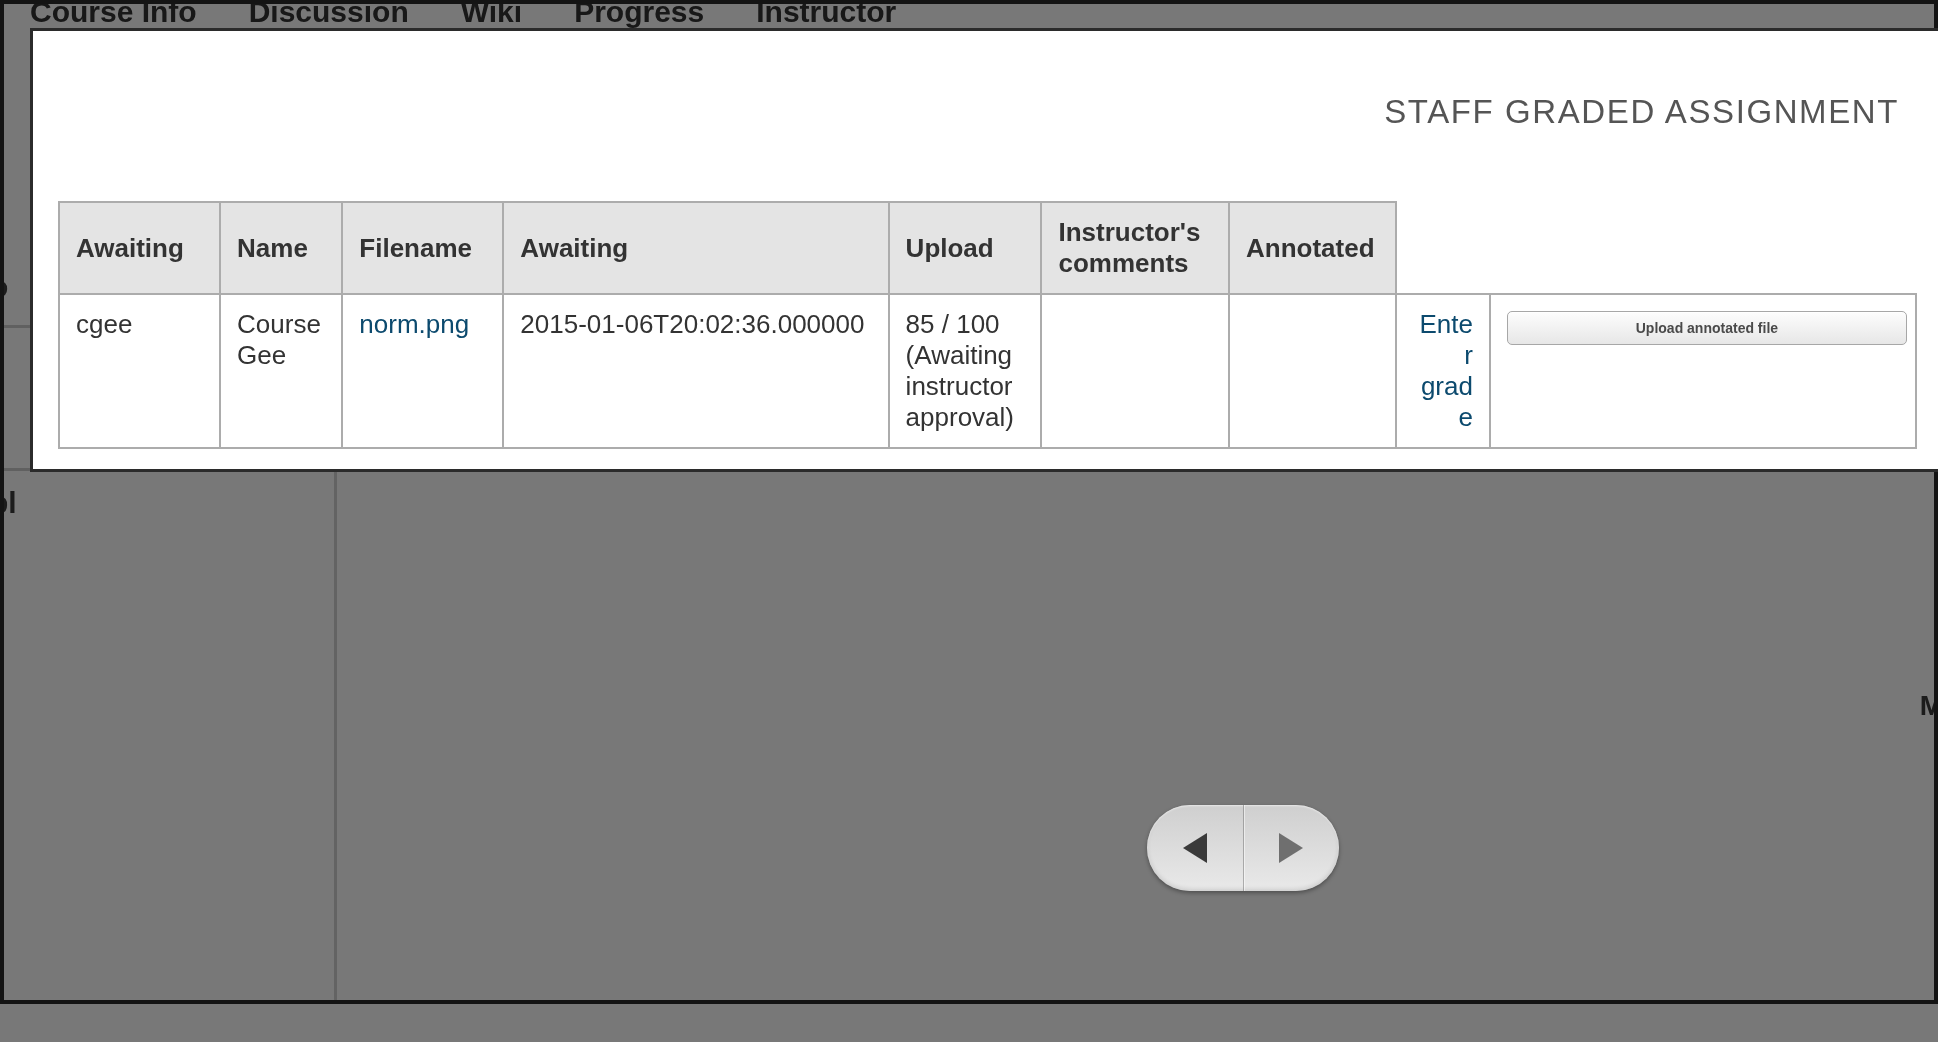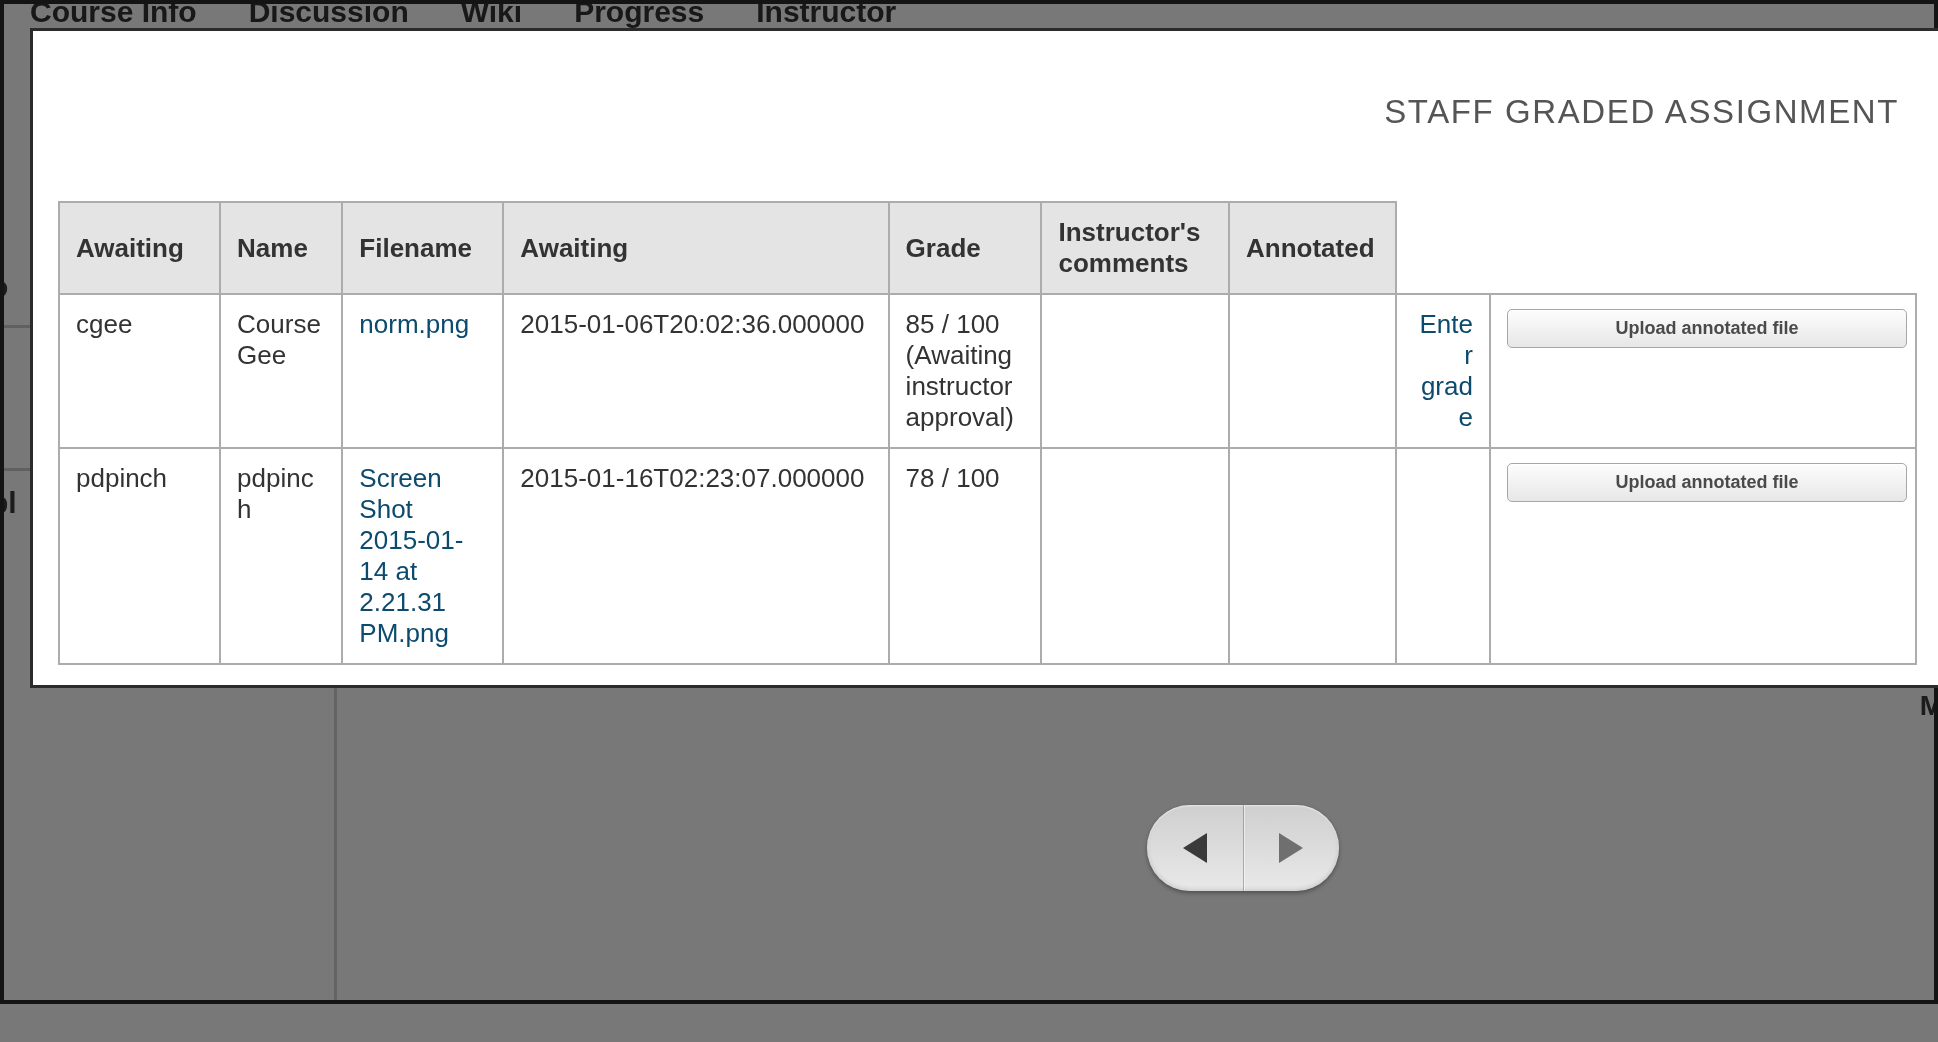--- a/index.html
+++ b/index.html
@@ -125,21 +125,21 @@
 
     .link-red {
       color: #0c4a6e;
       cursor: pointer;
     }
 
     .upload-btn {
       display: inline-block;
       width: 400px;
       padding: 8px 0;
-      font-size: 18px;
+      font-size: 14px;
       font-weight: 600;
       color: #4a4a4a;
       text-align: center;
       border: 1px solid #a7a7a7;
       border-radius: 5px;
       background: linear-gradient(#fdfdfd, #e7e7e7);
       box-shadow: inset 0 1px 0 #fff;
       cursor: pointer;
     }
 
@@ -230,21 +230,21 @@
         <col class="c-ann">
         <col class="c-act1">
         <col class="c-act2">
     </colgroup>
     <thead>
       <tr>
         <th>Awaiting</th>
         <th>Name</th>
         <th>Filename</th>
         <th>Awaiting</th>
-        <th>Grade</th>
+        <th>Upload</th>
         <th>Instructor's comments</th>
         <th>Annotated</th>
         <th class="no-bg"></th>
         <th class="no-bg"></th>
       </tr>
     </thead>
     <tbody>
       <tr>
         <td>cgee</td>
         <td>Course Gee</td>
@@ -255,32 +255,15 @@
         <td>85 / 100 (Awaiting instructor approval)</td>
         <td></td>
         <td></td>
         <td class="no-border" style="border:2px solid #acacac;text-align:right;">
           <span class="link-red">Enter grade</span>
         </td>
         <td style="border:2px solid #acacac;">
           <span class="upload-btn">Upload annotated file</span>
         </td>
       </tr>
-      <tr>
-        <td>pdpinch</td>
-        <td>pdpinch</td>
-        <td>
-          <span class="link-red">Screen Shot 2015-01-14 at 2.21.31 PM.png</span>
-        </td>
-        <td>2015-01-16T02:23:07.000000</td>
-        <td>78 / 100</td>
-        <td></td>
-        <td></td>
-        <td style="border:2px solid #acacac;">
-          <span></span>
-        </td>
-        <td style="border:2px solid #acacac;">
-          <span class="upload-btn">Upload annotated file</span>
-        </td>
-      </tr>
     </tbody>
   </table>
 </div>
 
 </body></html>

